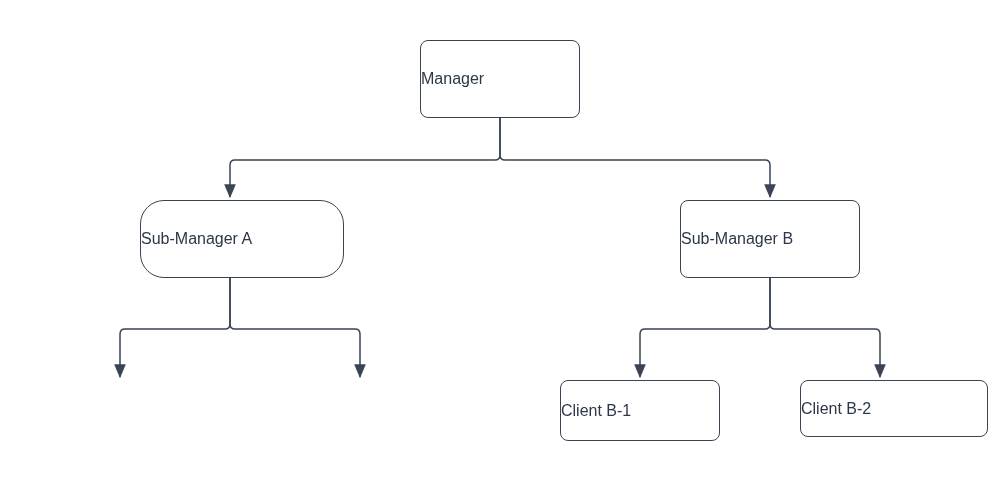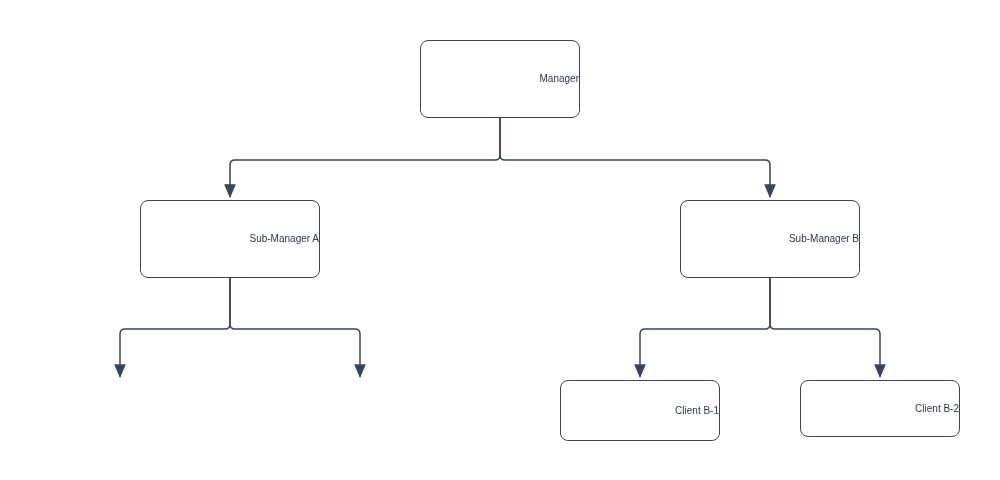--- a/index.html
+++ b/index.html
@@ -23,33 +23,33 @@
     height: 480px;
   }
   .node {
     position: absolute;
     box-sizing: border-box;
     background: #ffffff;
     border: 1.5px solid #3a4455;
     border-radius: 8px;
     display: flex;
     align-items: center;
-    justify-content: flex-end;
+    justify-content: flex-start;
     color: #2d3748;
-    font-size: 10px;
+    font-size: 16px;
     line-height: 1.2;
     text-align: center;
   }
   .node-manager      { left: 420px; top: 40px;  width: 160px; height: 78px; }
-  .node-sub-a        { left: 140px; top: 200px; width: 180px; height: 78px; }
-  .node-sub-b        { left: 680px; top: 200px; width: 180px; height: 78px; padding-left: 19px; }
+  .node-sub-a        { left: 140px; top: 200px; width: 204px; height: 78px; border-radius: 24px; }
+  .node-sub-b        { left: 680px; top: 200px; width: 180px; height: 78px; }
   .node-client-a1    { left: 40px;  top: 380px; width: 160px; height: 57px; }
   .node-client-a2    { left: 280px; top: 380px; width: 160px; height: 57px; }
   .node-client-b1    { left: 560px; top: 380px; width: 160px; height: 61px; }
-  .node-client-b2    { left: 800px; top: 380px; width: 160px; height: 57px; padding-left: 14px; }
+  .node-client-b2    { left: 800px; top: 380px; width: 188px; height: 57px; }
   .edge {
     fill: none;
     stroke: #3a4455;
     stroke-width: 1.5;
   }
 </style>
 </head>
 <body>
 
 <div class="canvas">

